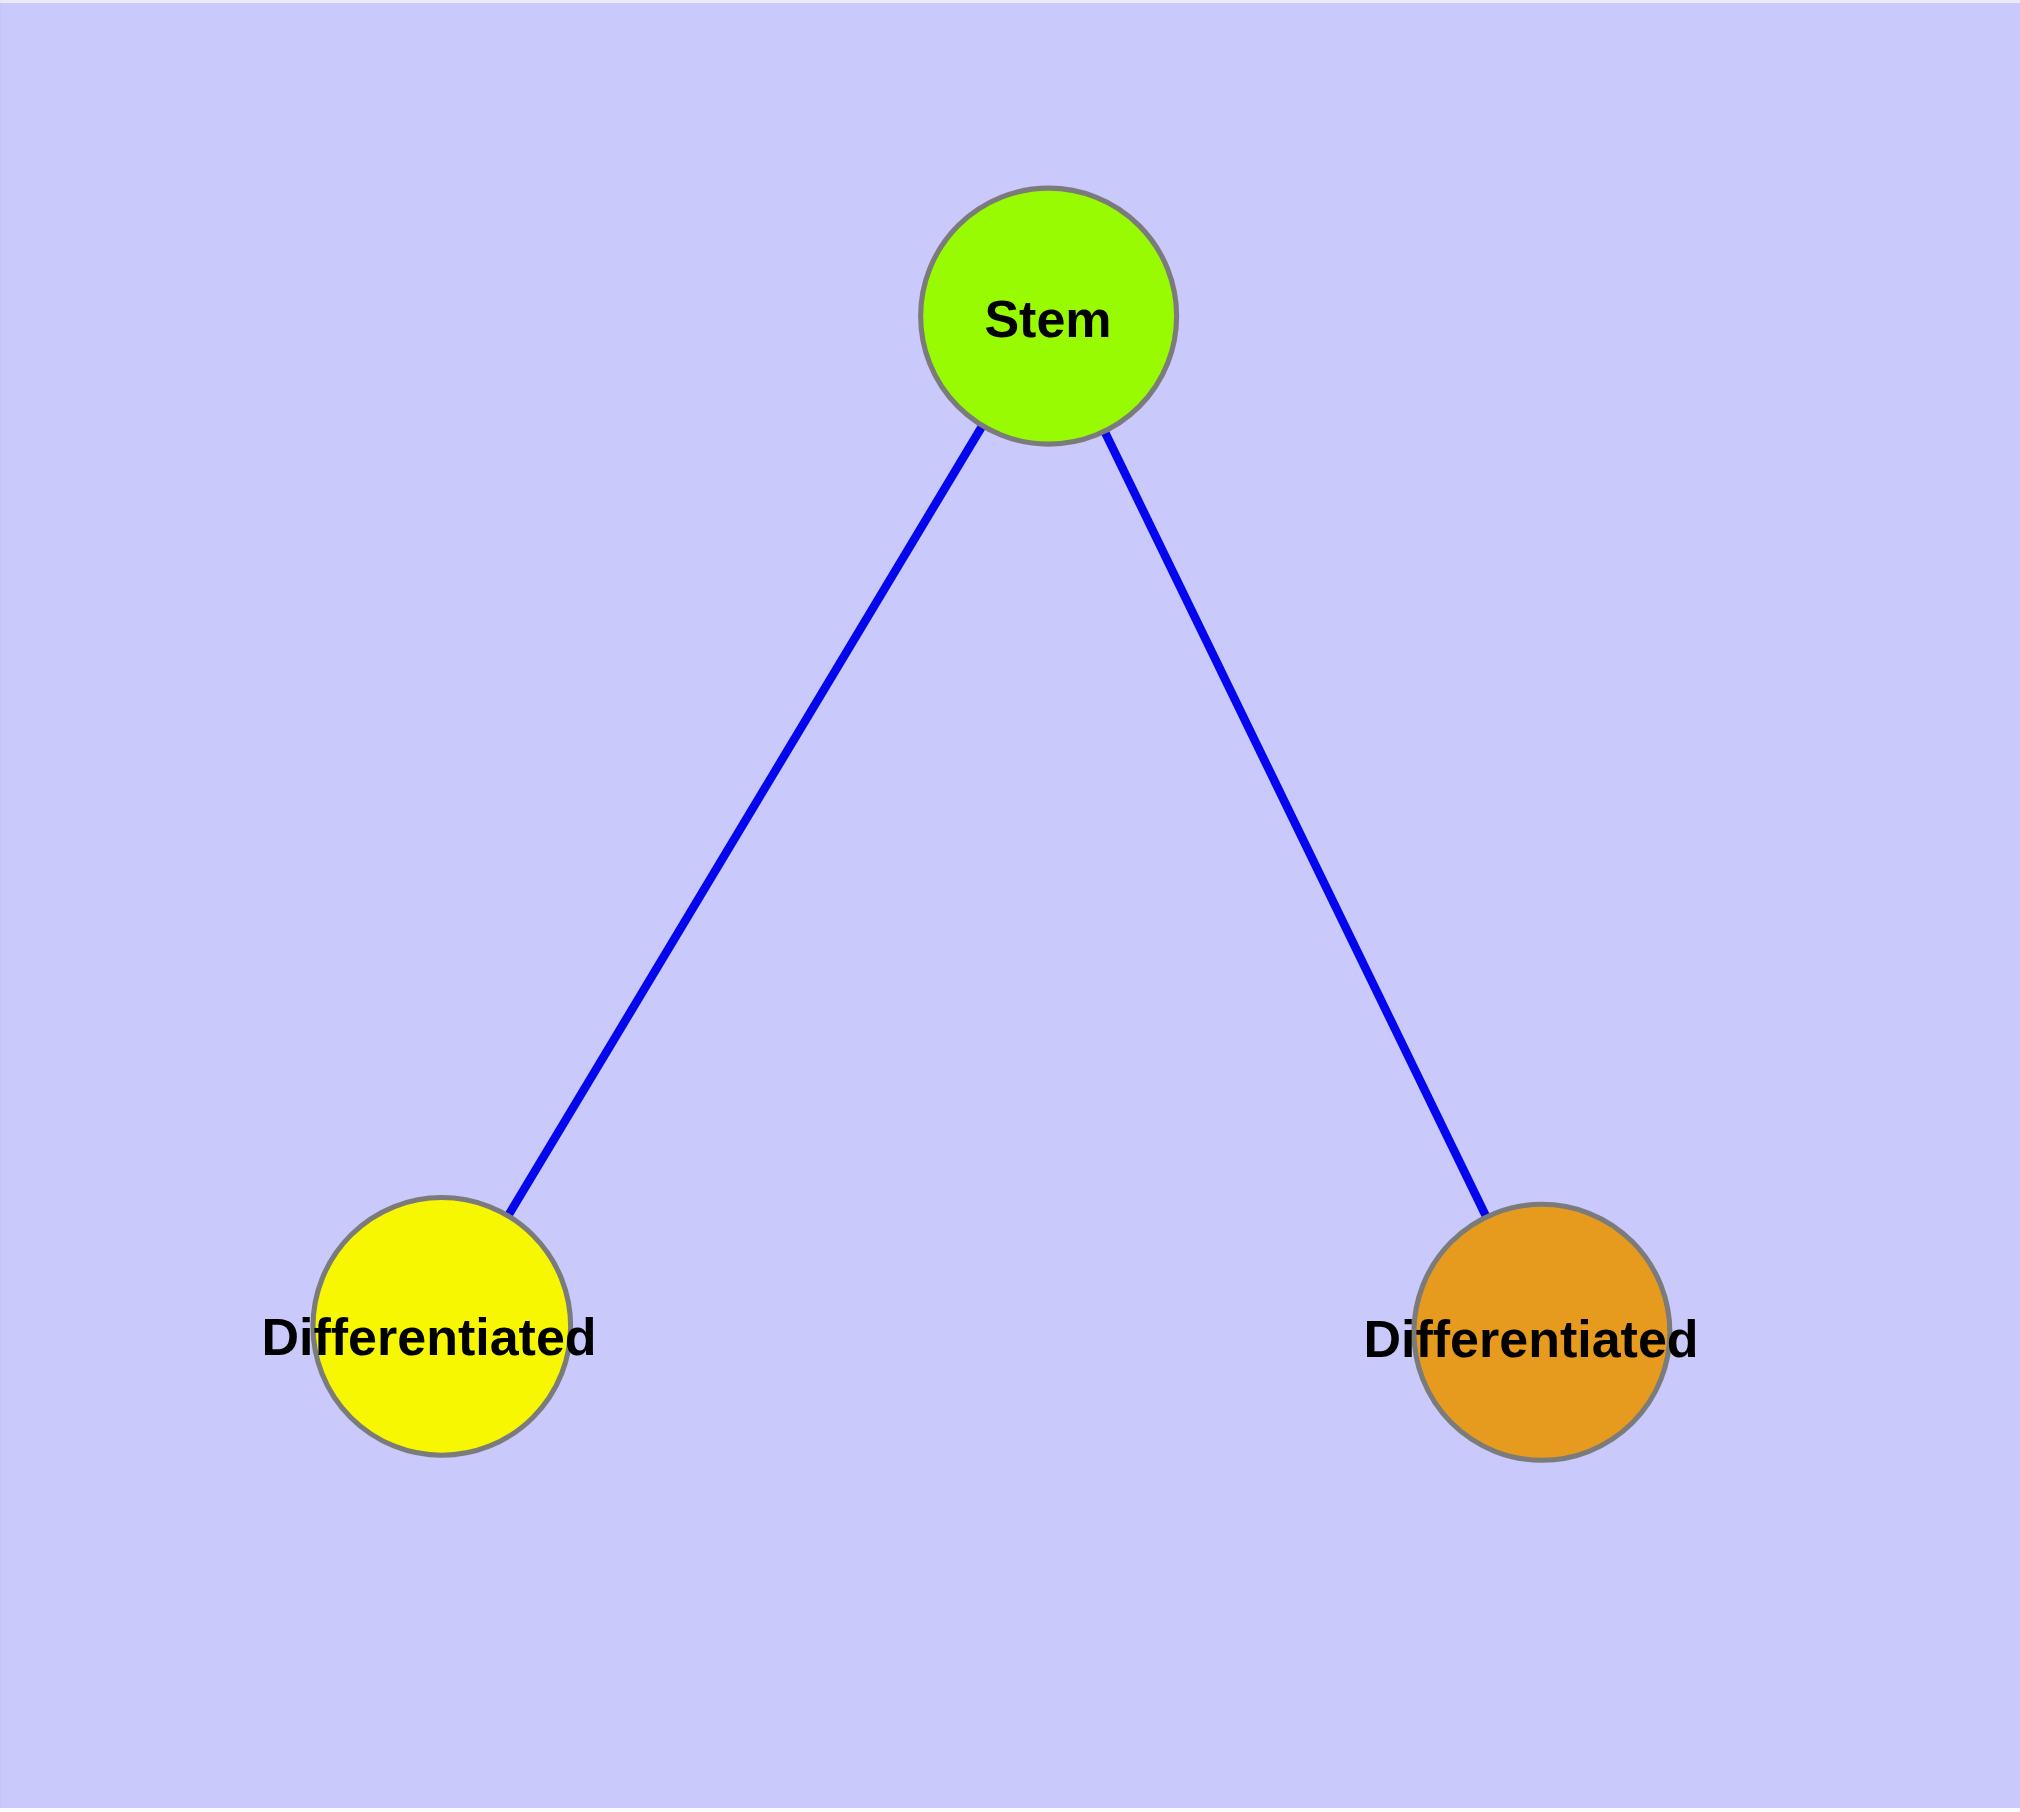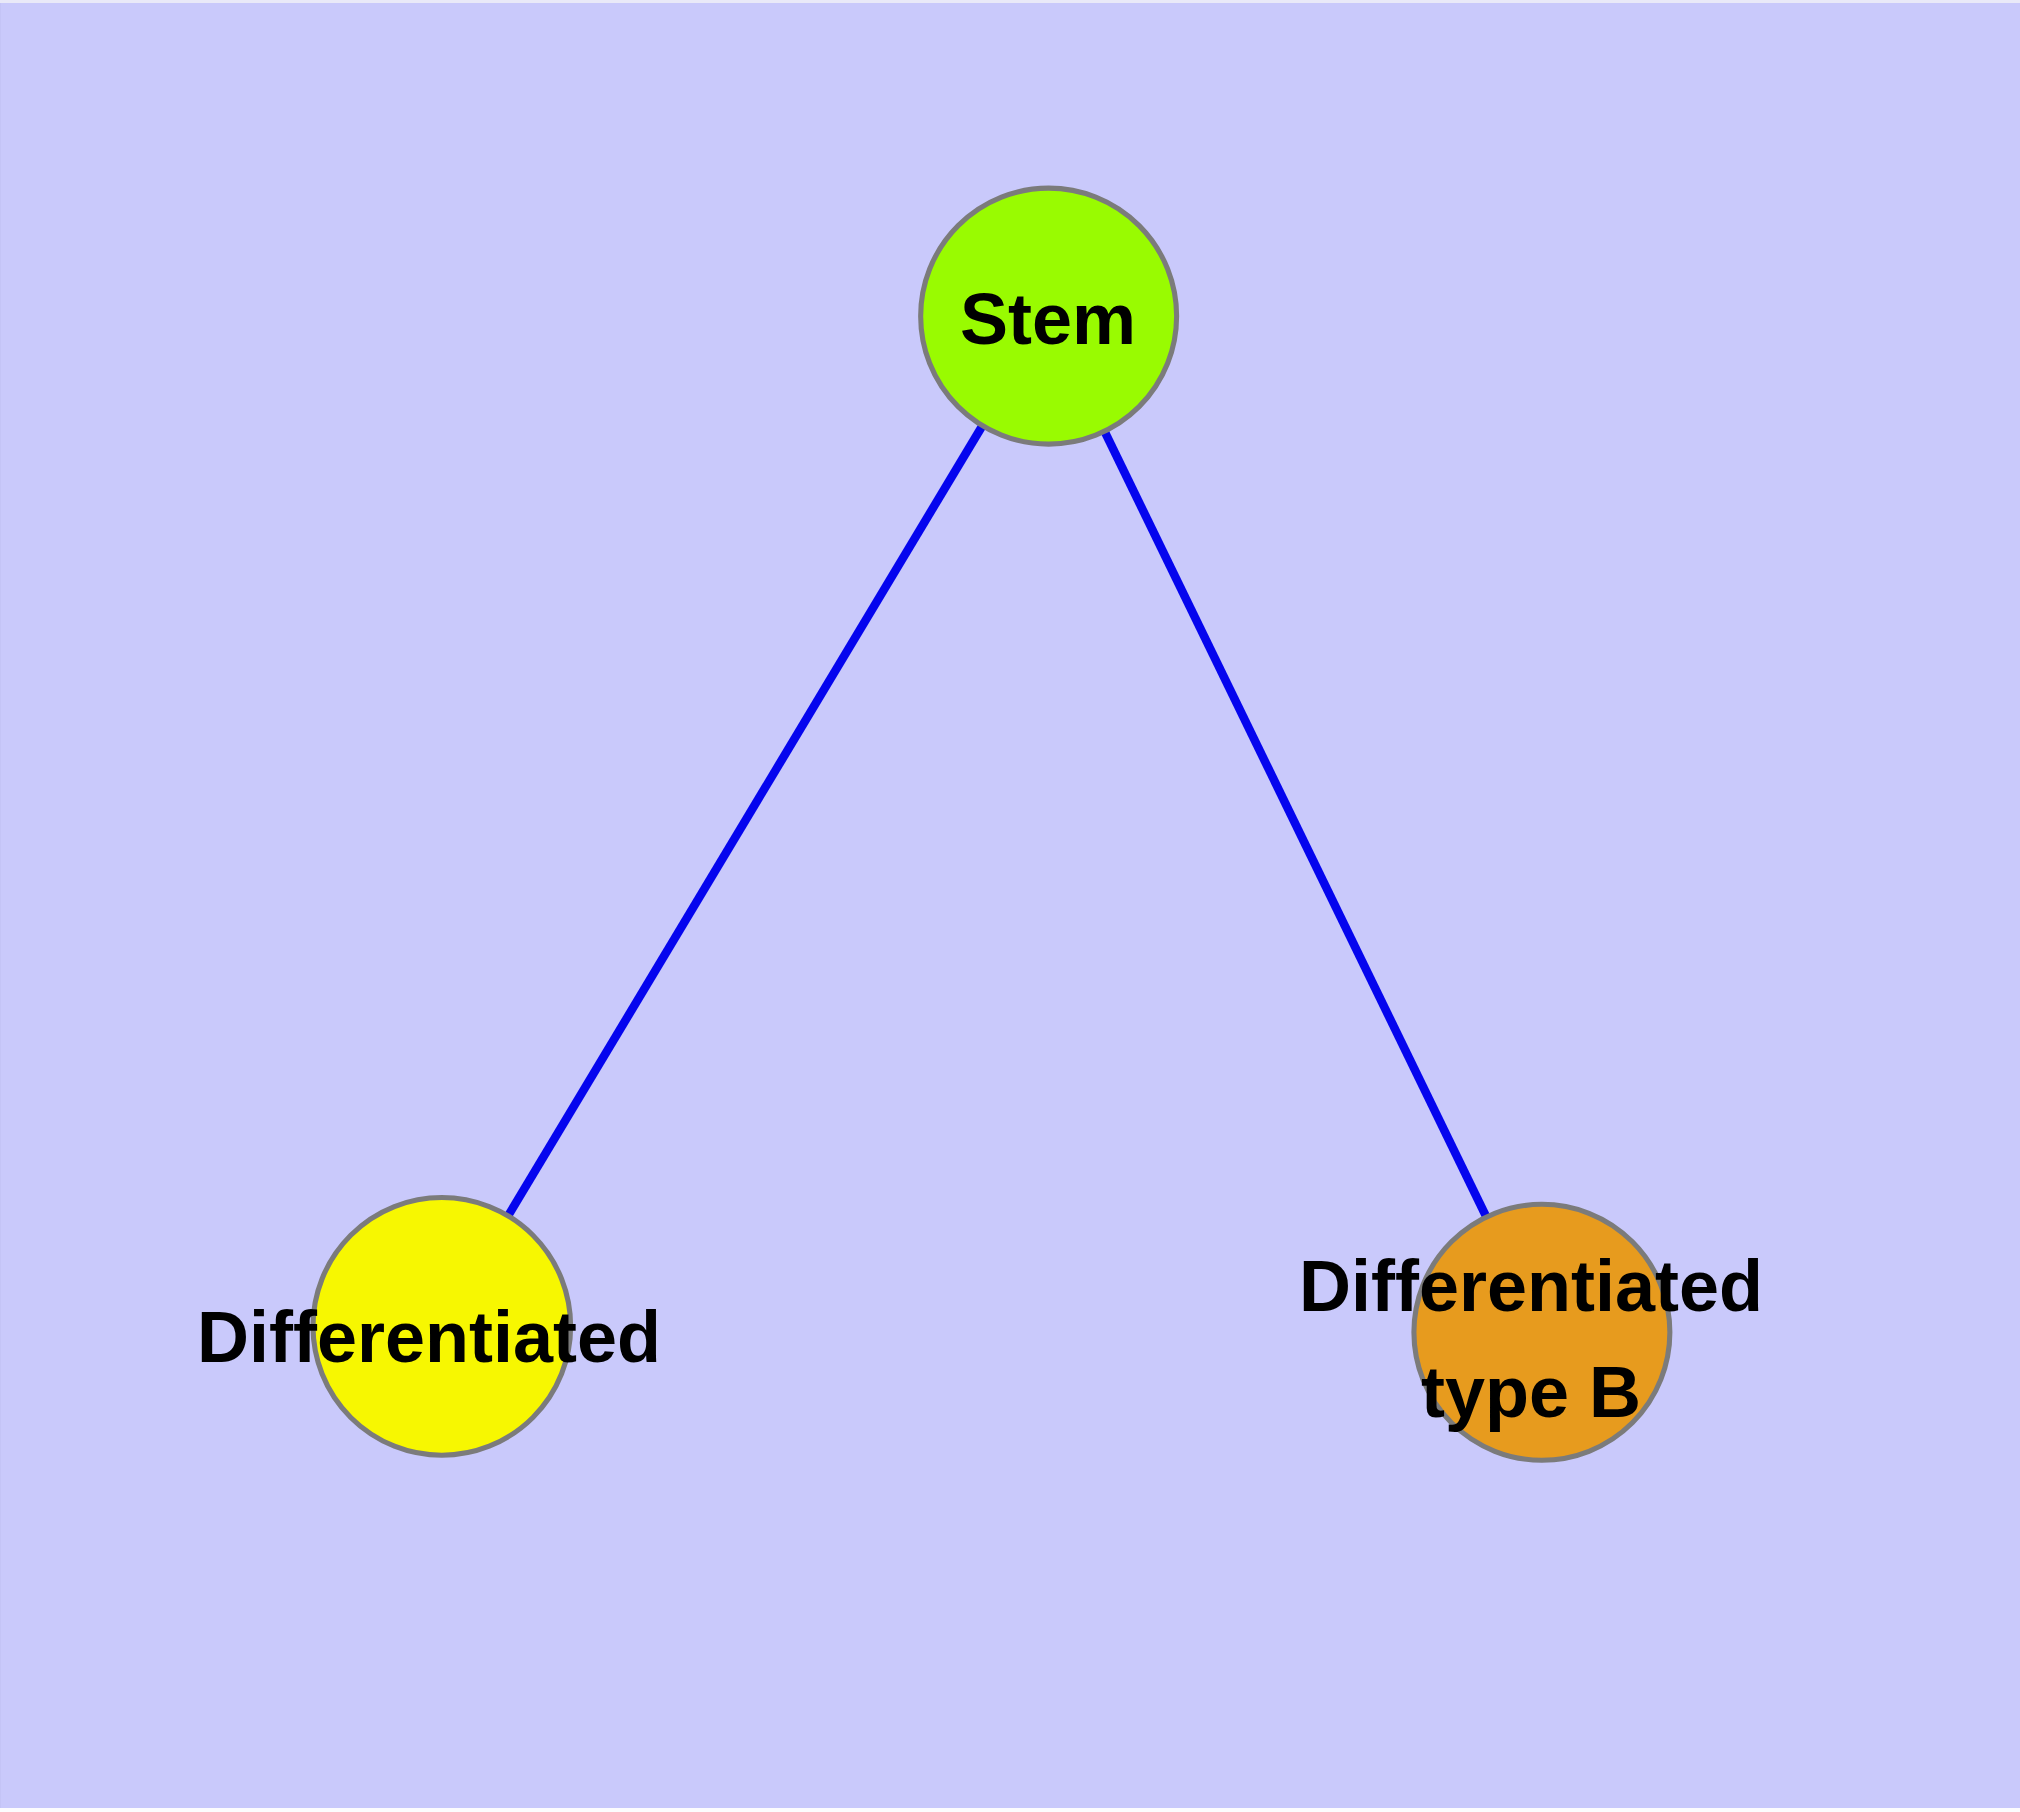--- a/index.html
+++ b/index.html
@@ -17,21 +17,21 @@
   .stage svg {
     position: absolute;
     inset: 0;
     display: block;
   }
   .node-label {
     position: absolute;
     transform: translate(-50%, -50%);
     text-align: center;
     font-weight: bold;
-    font-size: 72px;
+    font-size: 52px;
     line-height: 106px;
     color: #000000;
     white-space: nowrap;
     pointer-events: none;
   }
   .node-label span { display: block; }
   .edge-strip {
     position: absolute;
     left: 0;
     right: 0;
@@ -62,20 +62,19 @@
   <div class="node-label" style="left:1048px; top:319px;">
     <span>Stem</span>
   </div>
 
   <div class="node-label" style="left:429px; top:1337px;">
     <span>Differentiated</span>
   </div>
 
   <div class="node-label" style="left:1531px; top:1339px;">
     <span>Differentiated</span>
-    <span>type B</span>
   </div>
 
   <div class="edge-strip top" style="background: rgb(233, 233, 248);"></div>
   <div class="edge-strip bottom" style="background: rgb(252, 252, 254);"></div>
 
 </div>
 
 
 </body></html>

